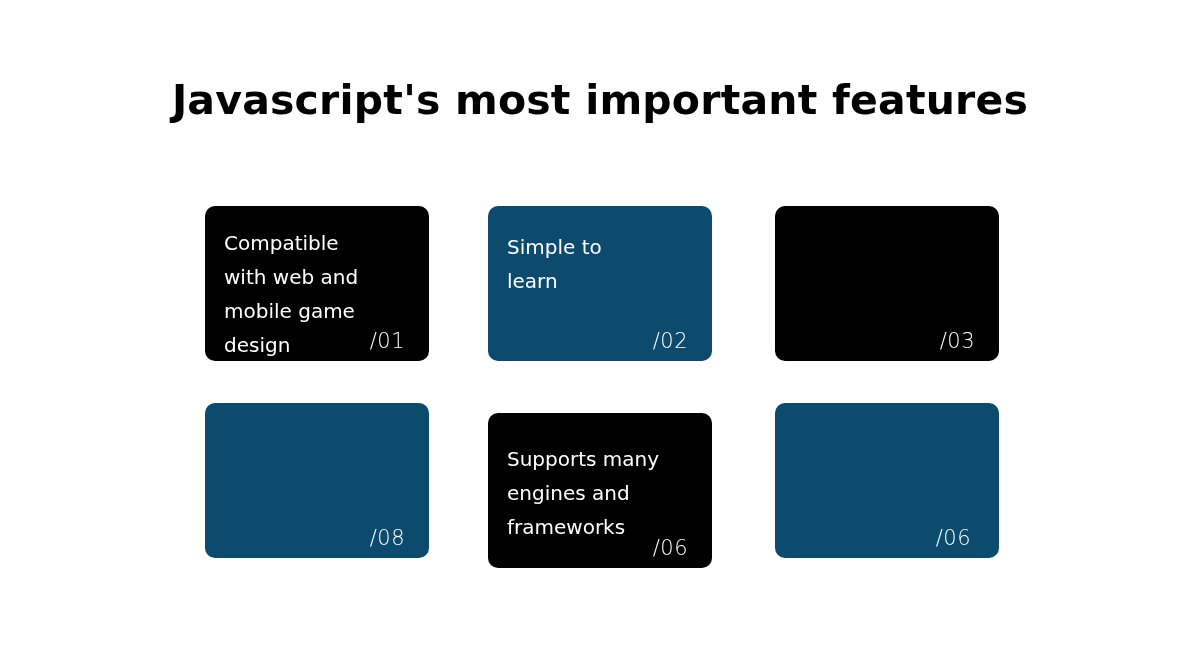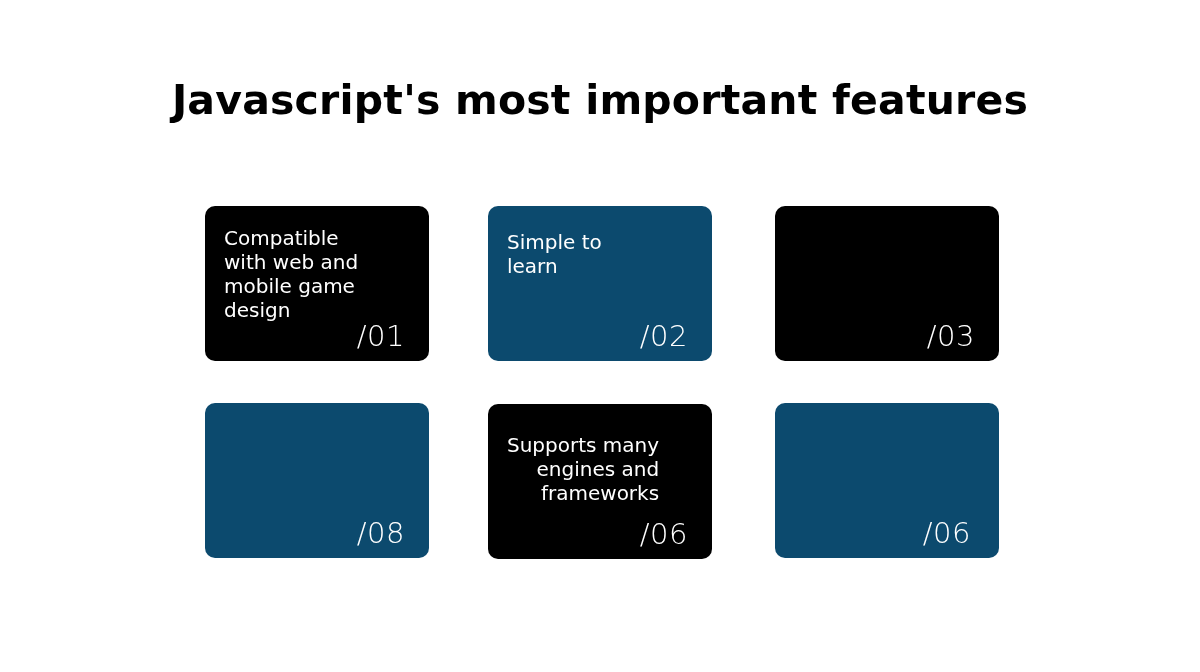--- a/index.html
+++ b/index.html
@@ -1,22 +1,22 @@
 <!DOCTYPE html>
 <html><head>
 <meta charset="utf-8">
 <style>
   html, body { margin: 0; padding: 0; }
   body { width: 1200px; height: 672px; background: #ffffff; position: relative; overflow: hidden; font-family: "Liberation Sans", sans-serif; }
   .title { position: absolute; left: 0; width: 1200px; top: 76px; text-align: center; font-family: "DejaVu Sans", sans-serif; font-weight: bold; font-size: 41px; color: #000; letter-spacing: 0.2px; }
   .card { position: absolute; width: 224px; height: 155px; border-radius: 10px; color: #fff; box-sizing: border-box; }
   .card.black { background: #000000; }
   .card.blue { background: #0c4a6e; }
-  .card .label { position: absolute; left: 19px; font-family: "DejaVu Sans", sans-serif; font-size: 20px; line-height: 24px; white-space: pre-line; }
-  .card .num { position: absolute; right: 24px; bottom: 8px; font-family: "DejaVu Sans", sans-serif; font-size: 29px; font-weight: 300; letter-spacing: 0.5px; }
+  .card .label { position: absolute; left: 19px; font-family: "DejaVu Sans", sans-serif; font-size: 20px; line-height: 34px; white-space: pre-line; }
+  .card .num { position: absolute; right: 24px; bottom: 8px; font-family: "DejaVu Sans", sans-serif; font-size: 21px; font-weight: 300; letter-spacing: 0.5px; }
 </style>
 </head>
 <body>
 
 <div class="title">Javascript's most important features</div>
 
 <div class="card black" style="left:205px; top:206px;">
   <div class="label" style="top:20px;">Compatible
 with web and
 mobile game
@@ -31,21 +31,21 @@
 </div>
 
 <div class="card black" style="left:775px; top:206px;">
   <div class="num">/03</div>
 </div>
 
 <div class="card blue" style="left:205px; top:403px;">
   <div class="num">/08</div>
 </div>
 
-<div class="card black" style="left:488px; top:404px;text-align:right;">
+<div class="card black" style="left:488px; top:413px;">
   <div class="label" style="top:29px;">Supports many
 engines and
 frameworks</div>
   <div class="num">/06</div>
 </div>
 
 <div class="card blue" style="left:775px; top:403px;">
   <div class="num" style="right:28px;">/06</div>
 </div>
 

